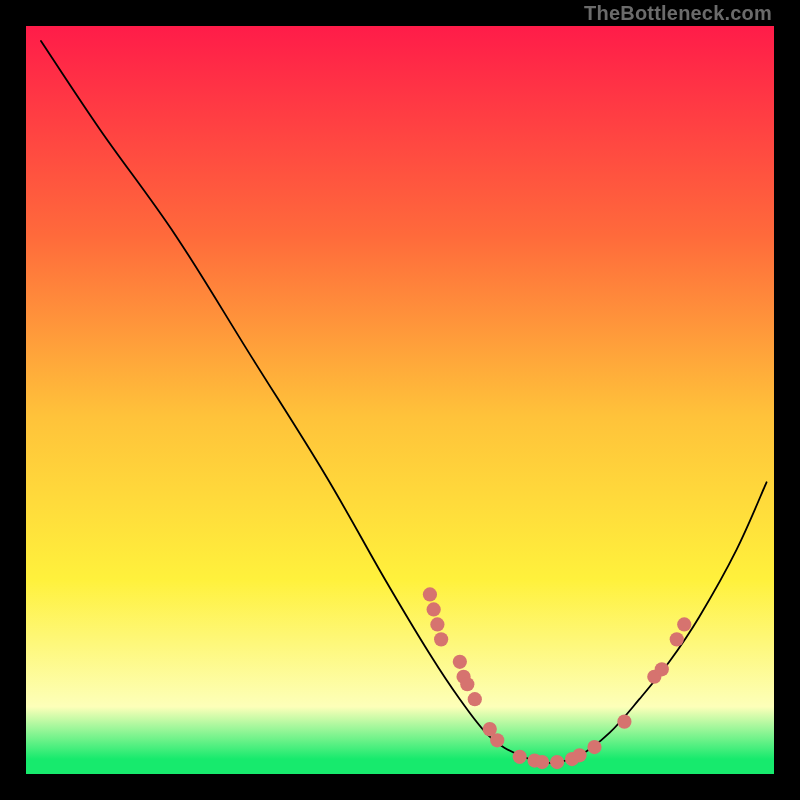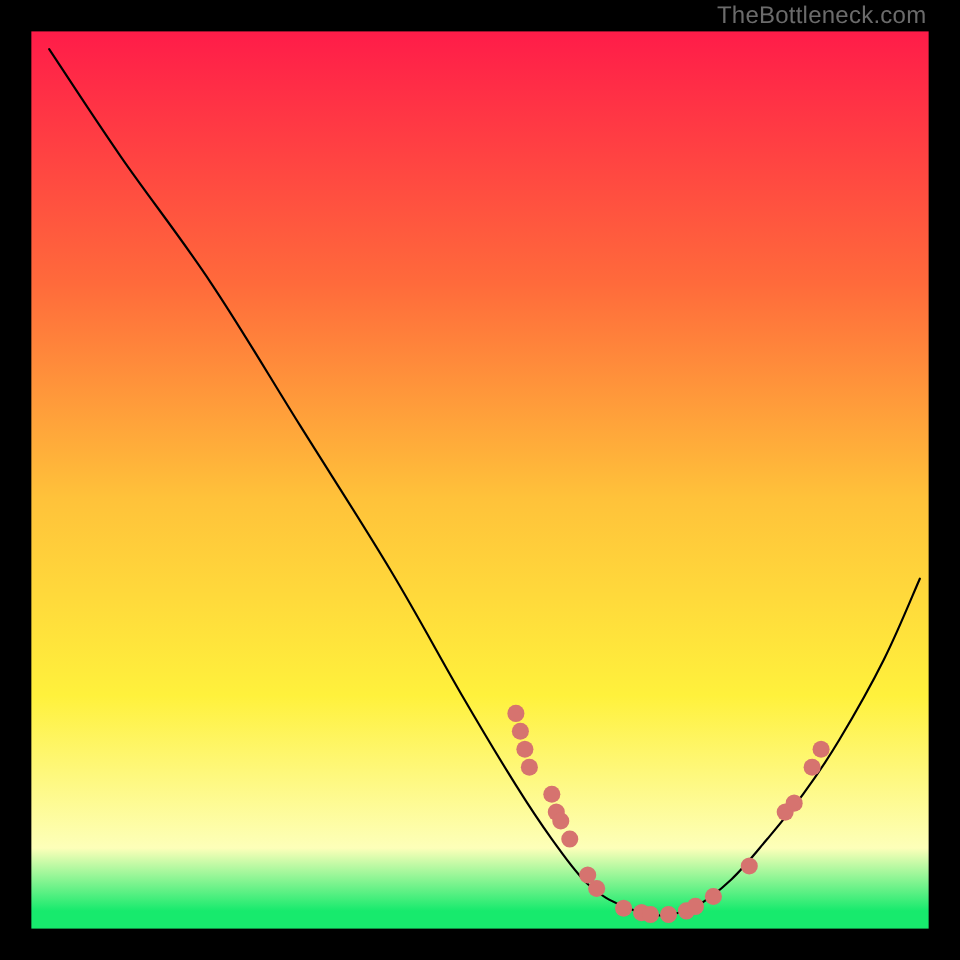--- a/index.html
+++ b/index.html
@@ -8,21 +8,21 @@
     position: absolute;
     left: 0; top: 0;
     width: 800px; height: 800px;
     background: #000;
   }
   .attribution {
     position: absolute;
     top: 2px; right: 28px;
     font-family: Arial, Helvetica, sans-serif;
     font-size: 20px;
-    font-weight: normal;
+    font-weight: bold;
     color: #6b6b6b;
     letter-spacing: 0.2px;
   }
   .plot {
     position: absolute;
     left: 26px; top: 26px;
     width: 748px; height: 748px;
   }
 </style>
 </head>

